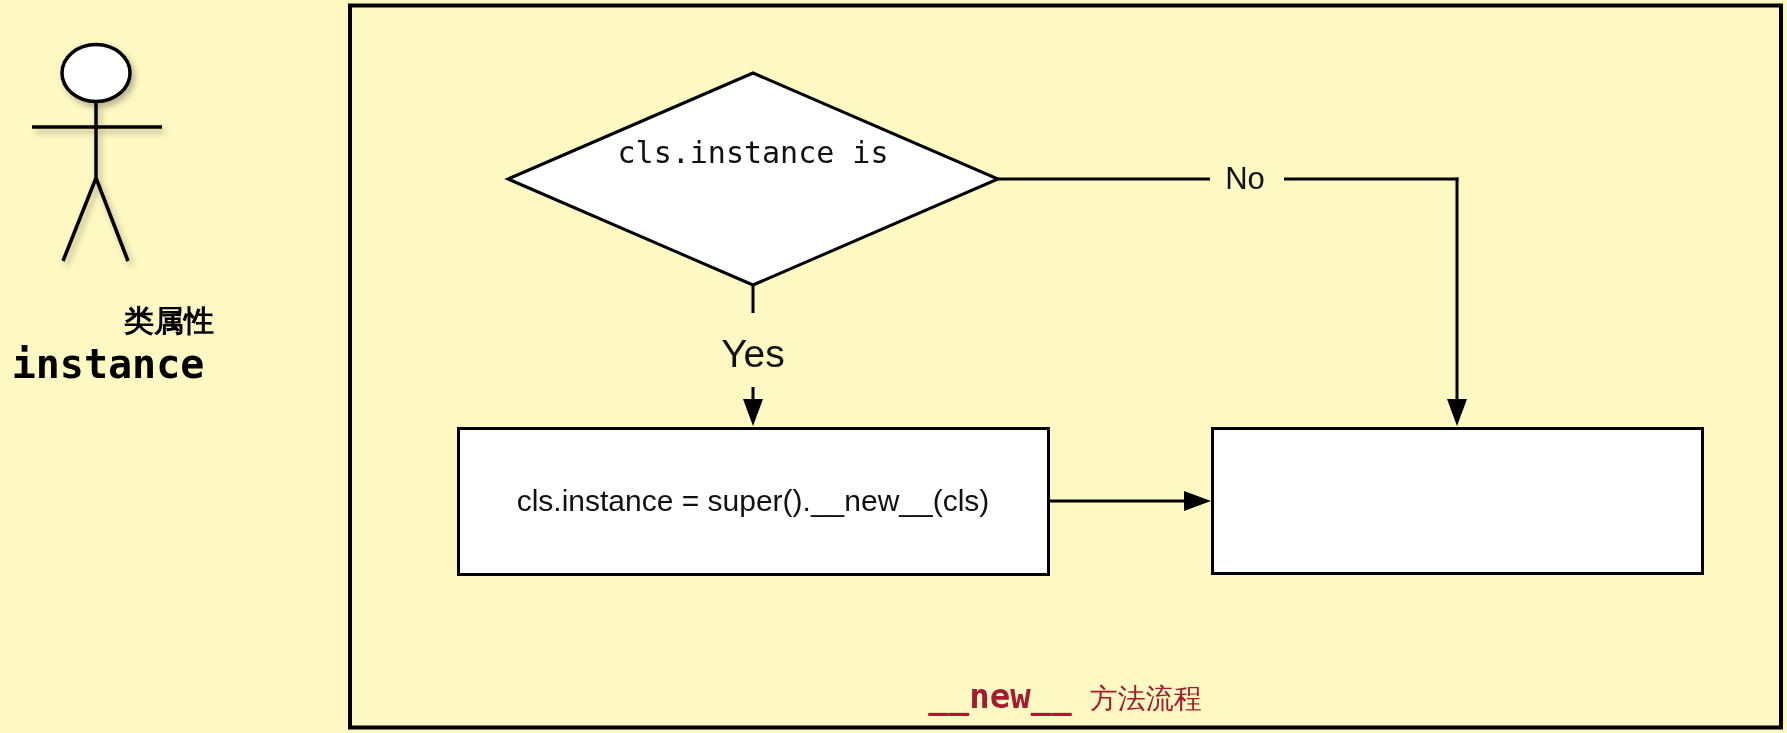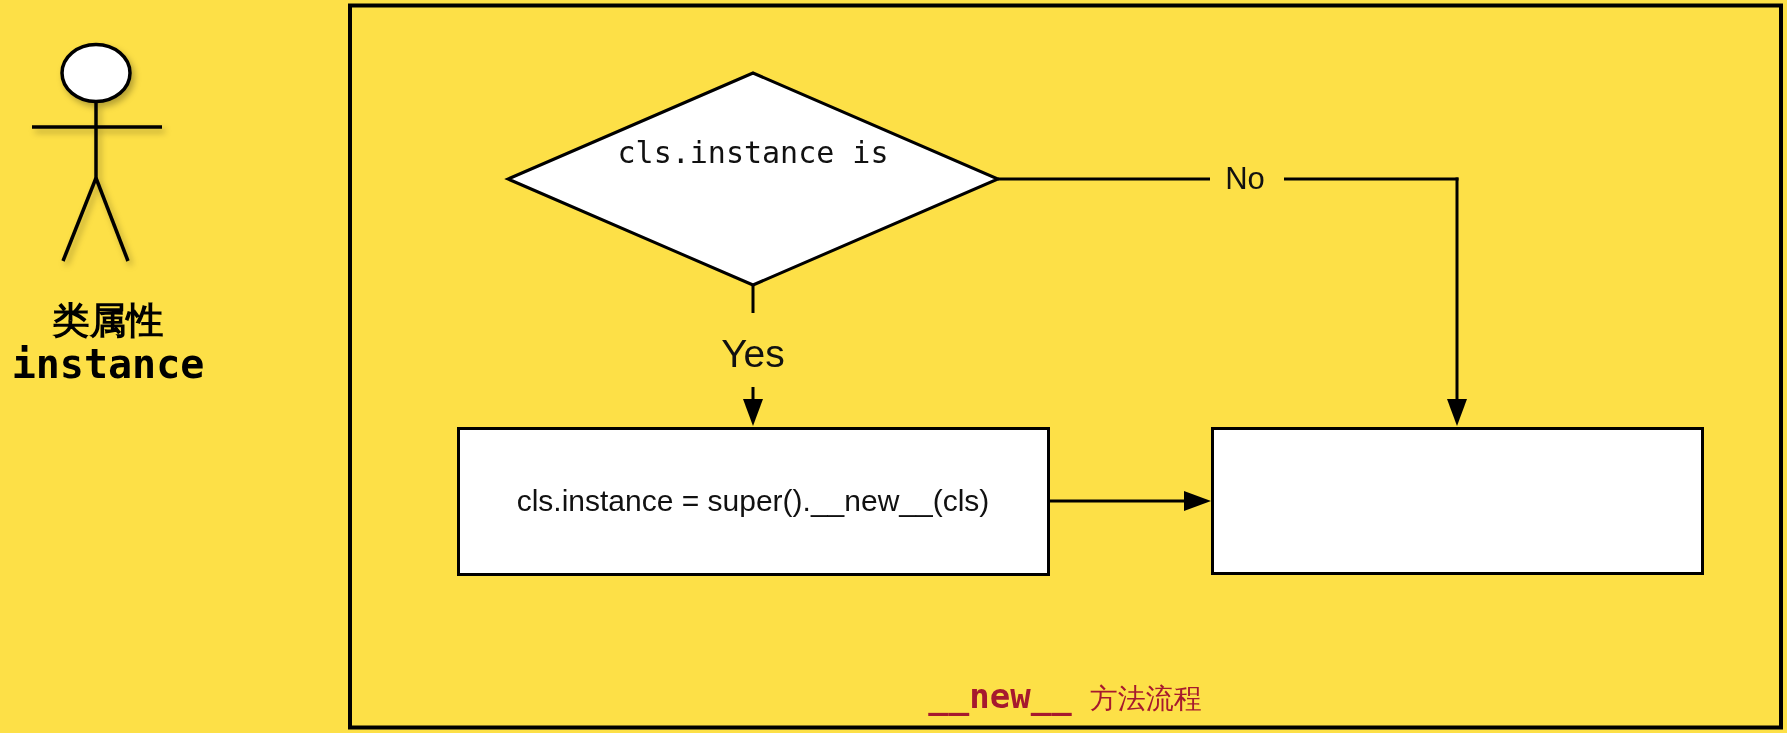--- a/index.html
+++ b/index.html
@@ -2,21 +2,21 @@
 <html><head>
 <meta charset="utf-8">
 <style>
   * { margin: 0; padding: 0; box-sizing: border-box; }
   html, body { background: #ffffff; }
   body { font-family: "Liberation Sans", sans-serif; }
   .stage {
     position: relative;
     width: 1787px;
     height: 733px;
-    background: #fde047;
+    background: #fef9c3;
     overflow: hidden;
   }
   .stage svg { position: absolute; left: 0; top: 0; }
   .overlay { position: absolute; color: #000; }
   .center-flex { display: flex; align-items: center; justify-content: center; }
 
   
   .decision-label {
     left: 503px; top: 132px; width: 500px;
     text-align: center;
@@ -57,21 +57,21 @@
     font-family: "DejaVu Sans Mono", monospace;
     font-size: 34px; font-weight: bold;
   }
   .caption .cjk { font-size: 28px; margin-left: 18px; }
 
   
   .actor-label {
     left: 2px; top: 301px; width: 212px;
     text-align: center; color: #000;
   }
-  .actor-label .line1 { font-size: 37px; font-weight: bold; line-height: 40px; }
+  .actor-label .line1 { font-size: 30px; font-weight: bold; line-height: 40px; text-align: right; }
   .actor-label .line2 {
     font-family: "DejaVu Sans Mono", monospace;
     font-size: 40px; font-weight: bold; line-height: 46px;
   }
 
   .actor-shape { filter: drop-shadow(3px 4px 3px rgba(0,0,0,0.28)); }
 </style>
 </head>
 <body>
 

